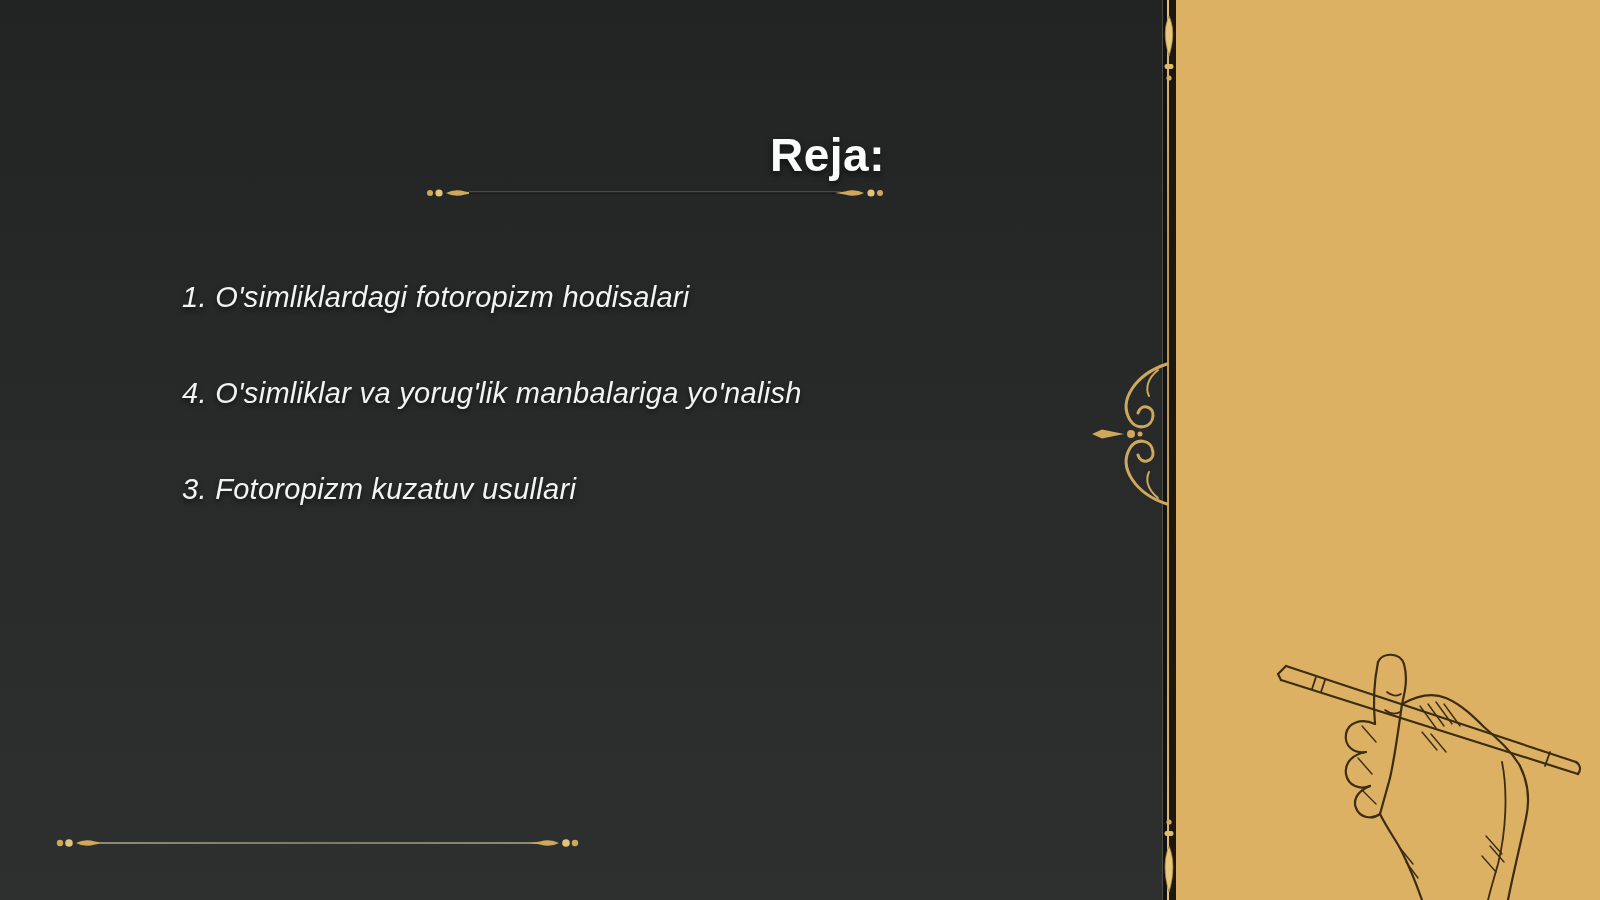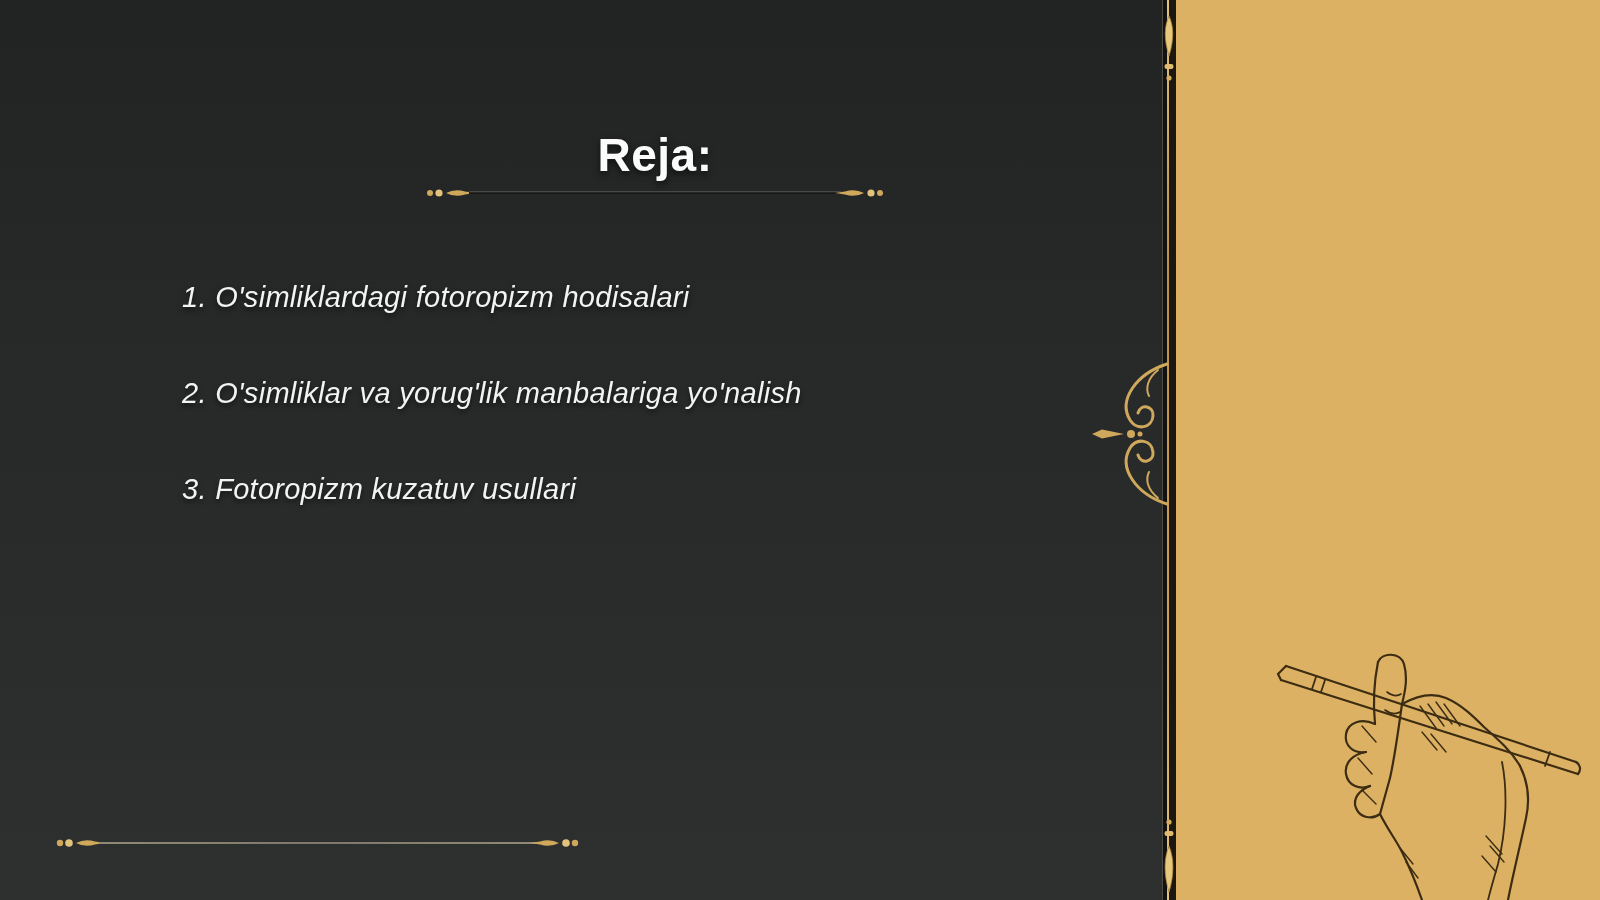--- a/index.html
+++ b/index.html
@@ -19,20 +19,21 @@
     position: absolute;
     left: 425px; top: 128px; width: 460px;
     text-align: center;
   }
   .slide-title {
     font-size: 46px;
     font-weight: 700;
     color: #fbfbfb;
     letter-spacing: 0.5px;
     text-shadow: 0 3px 7px rgba(0,0,0,0.65);
+    text-align: right;
   }
   .title-divider {
     position: absolute;
     left: 425px; top: 186px; width: 460px; height: 14px;
   }
   .title-divider .rule-line {
     position: absolute; left: 44px; right: 44px; top: 5px; height: 3px;
     background: linear-gradient(180deg, #5a5a58 0%, #2a2a28 45%, #101010 100%);
   }
   .rule-end { position: absolute; top: 0; width: 52px; height: 14px; }
@@ -108,21 +109,21 @@
       <svg width="52" height="14" viewBox="0 0 52 14">
         <circle cx="5" cy="7" r="3" fill="#cfa85c"></circle>
         <circle cx="14" cy="7" r="3.6" fill="#e3c27c"></circle>
         <path d="M 21,7 Q 30,2.2 40,5.5 L 50,7 L 40,8.5 Q 30,11.8 21,7 Z" fill="#cfa85c"></path>
       </svg>
     </span>
   </div>
 
   <ul class="agenda">
     <li>1. O'simliklardagi fotoropizm hodisalari</li>
-    <li>2. O'simliklar va yorug'lik manbalariga yo'nalish</li>
+    <li>4. O'simliklar va yorug'lik manbalariga yo'nalish</li>
     <li>3. Fotoropizm kuzatuv usullari</li>
   </ul>
 
   <div class="bottom-divider">
     <span class="rule-end left">
       <svg width="52" height="14" viewBox="0 0 52 14">
         <circle cx="5" cy="7" r="3.2" fill="#cfa85c"></circle>
         <circle cx="14" cy="7" r="3.8" fill="#e3c27c"></circle>
         <path d="M 21,7 Q 30,2.2 40,5.5 L 50,7 L 40,8.5 Q 30,11.8 21,7 Z" fill="#cfa85c"></path>
       </svg>

